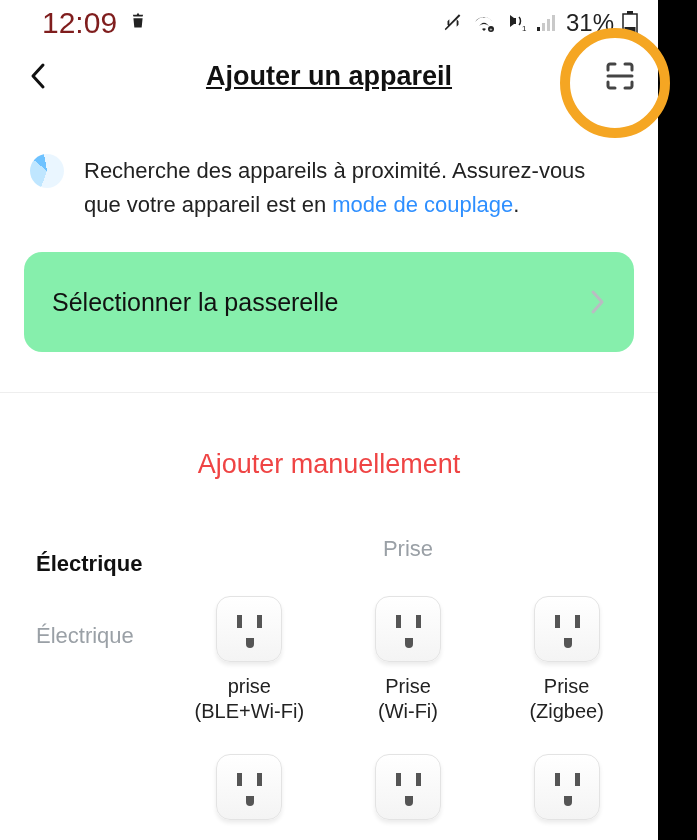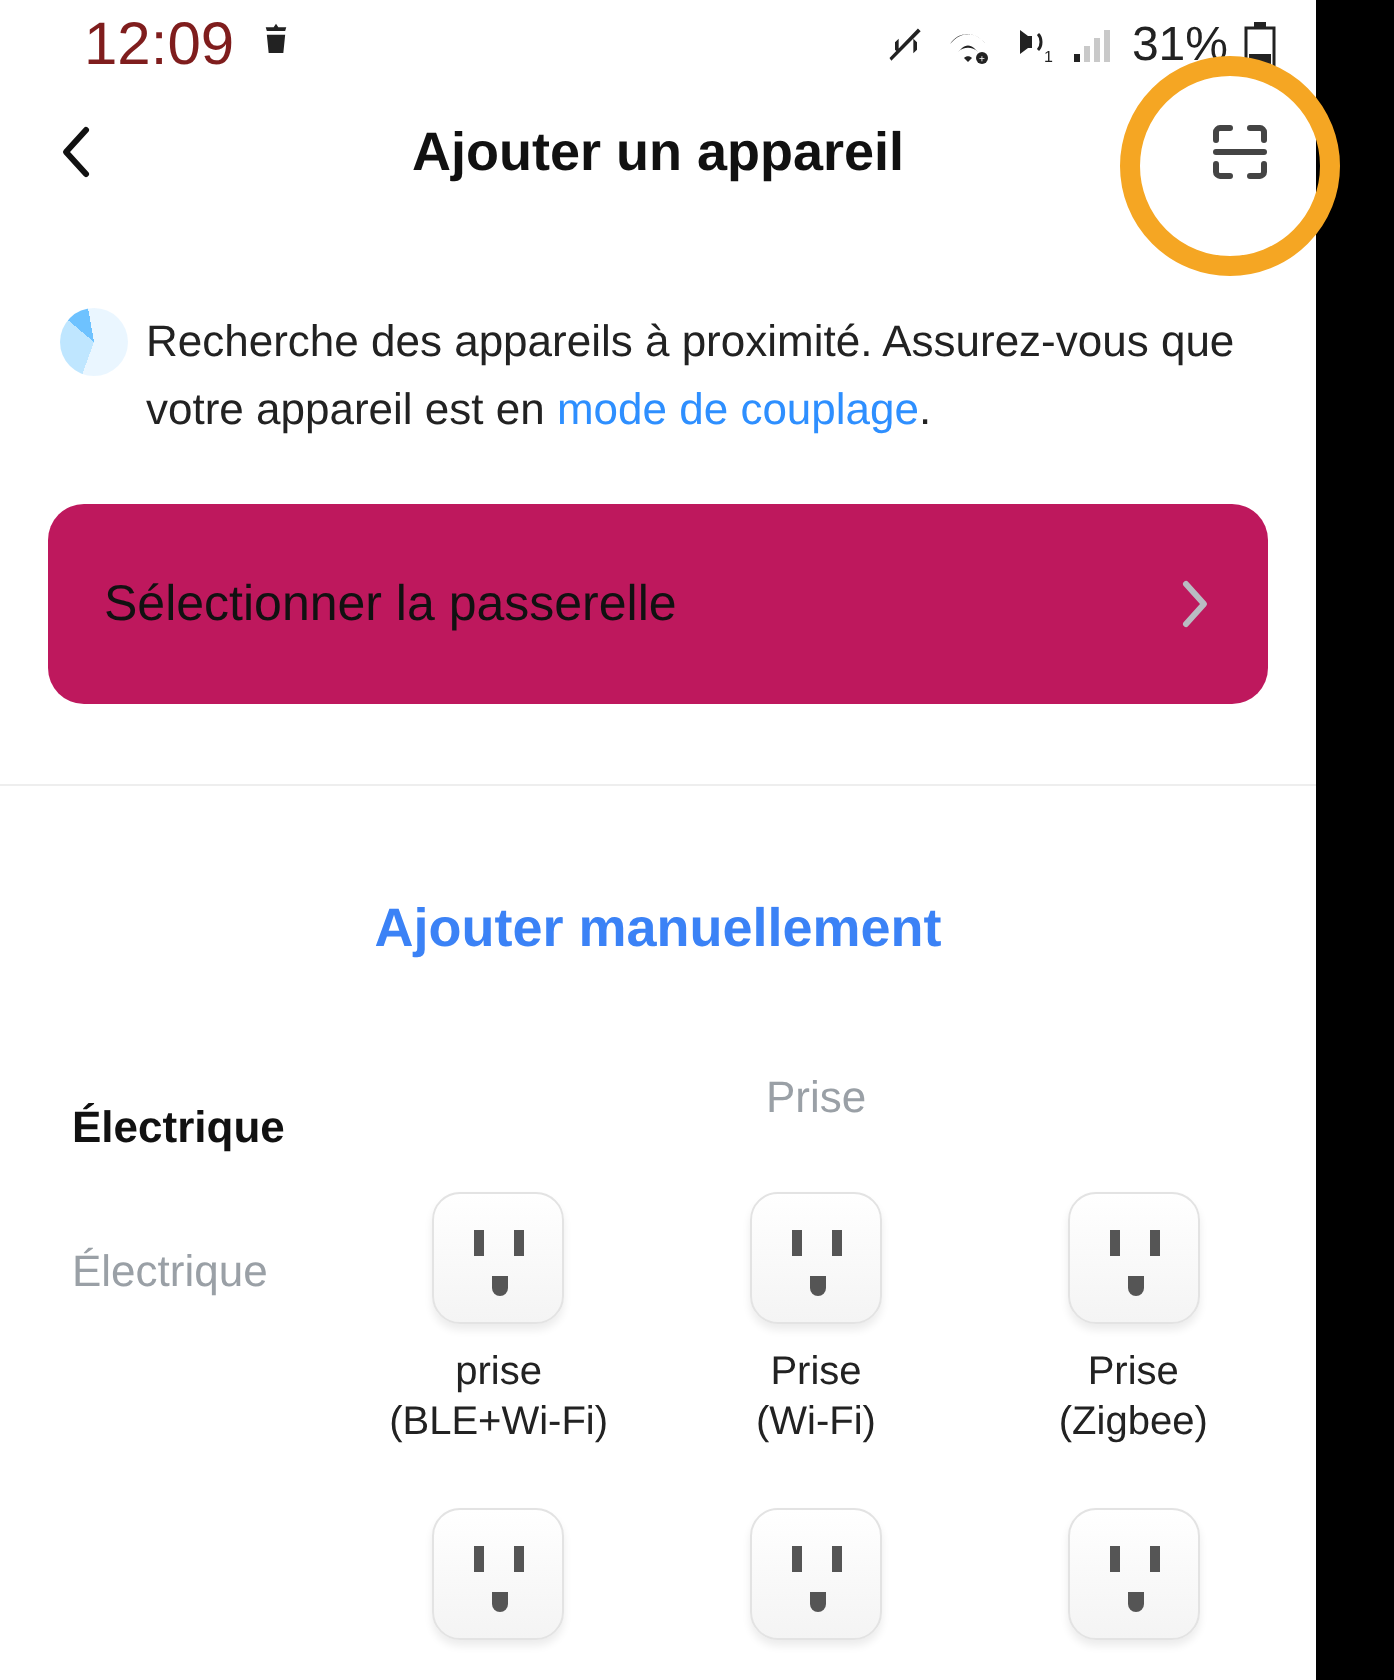--- a/index.html
+++ b/index.html
@@ -10,42 +10,42 @@
 
   
   .statusbar { height:46px; width:100%; background:#fff; display:flex; align-items:center; justify-content:space-between; padding:0 20px 0 42px; }
   .sb-left { display:flex; align-items:center; gap:10px; font-size:30px; font-weight:500; color:#7f1d1d;}
   .sb-right { display:flex; align-items:center; gap:8px; color:#222; }
   .sb-right .pct { font-size:24px; font-weight:500;}
   .sb-right svg { display:block;}
 
   
   .app-header { height:60px; display:flex; align-items:center; justify-content:space-between; padding:0 18px; position:relative;}
-  .app-header .title { position:absolute; left:0; right:0; text-align:center; font-size:27px; font-weight:700; color:#111; pointer-events:none;}
+  .app-header .title { position:absolute; left:0; right:0; text-align:center; font-size:27px; font-weight:700; color:#111; pointer-events:none;text-decoration:underline;}
   .back-btn { width:40px; height:40px; display:flex; align-items:center; justify-content:center; }
   .scan-btn { width:40px; height:40px; display:flex; align-items:center; justify-content:center; position:relative; z-index:2;}
 
   
   .annot-circle { position:absolute; right:-12px; top:28px; width:110px; height:110px; border:10px solid #f5a623; border-radius:50%; pointer-events:none; z-index:5;}
 
   
-  .info-row { display:flex; align-items:flex-start; gap:9px; padding:48px 30px 20px 30px;}
+  .info-row { display:flex; align-items:flex-start; gap:20px; padding:48px 30px 20px 30px;}
   .radar { width:34px; height:34px; border-radius:50%; background:conic-gradient(from 200deg,#bfe6ff 0deg 110deg,#6ec2ff 110deg 150deg,#eaf6ff 150deg 360deg); flex:none;}
   .info-text { font-size:22px; line-height:1.55; color:#222;}
   .info-text a { color:#2e8fff; text-decoration:none;}
 
   
-  .gateway { margin:10px 24px 0 24px; background:#be185d; border-radius:18px; height:100px; display:flex; align-items:center; justify-content:space-between; padding:0 28px;gap:20px;}
+  .gateway { margin:10px 24px 0 24px; background:#86efac; border-radius:18px; height:100px; display:flex; align-items:center; justify-content:space-between; padding:0 28px;gap:20px;}
   .gateway-label { font-size:25px; font-weight:500; color:#111;}
 
   
   .divider { height:1px; background:#eee; margin:40px 0 0 0;}
 
   
-  .manual-title { text-align:center; font-size:27px; font-weight:700; margin-top:56px; color:#3b82f6;}
+  .manual-title { text-align:center; font-size:27px; font-weight:400; margin-top:56px; color:#ef4444;}
 
   
   .catalog { display:flex; margin-top:56px;}
   .cat-list { width:170px; flex:none; padding-left:36px;}
   .cat-item { font-size:22px; color:#9aa0a6; padding:14px 0 30px 0; line-height:1.25;}
   .cat-item.active { color:#111; font-weight:700;}
 
   .product-area { flex:1; padding-right:12px;}
   .section-label { text-align:center; font-size:22px; color:#9aa0a6; margin-bottom:34px;}
   .grid { display:flex; justify-content:space-around; flex-wrap:wrap; row-gap:40px;}

